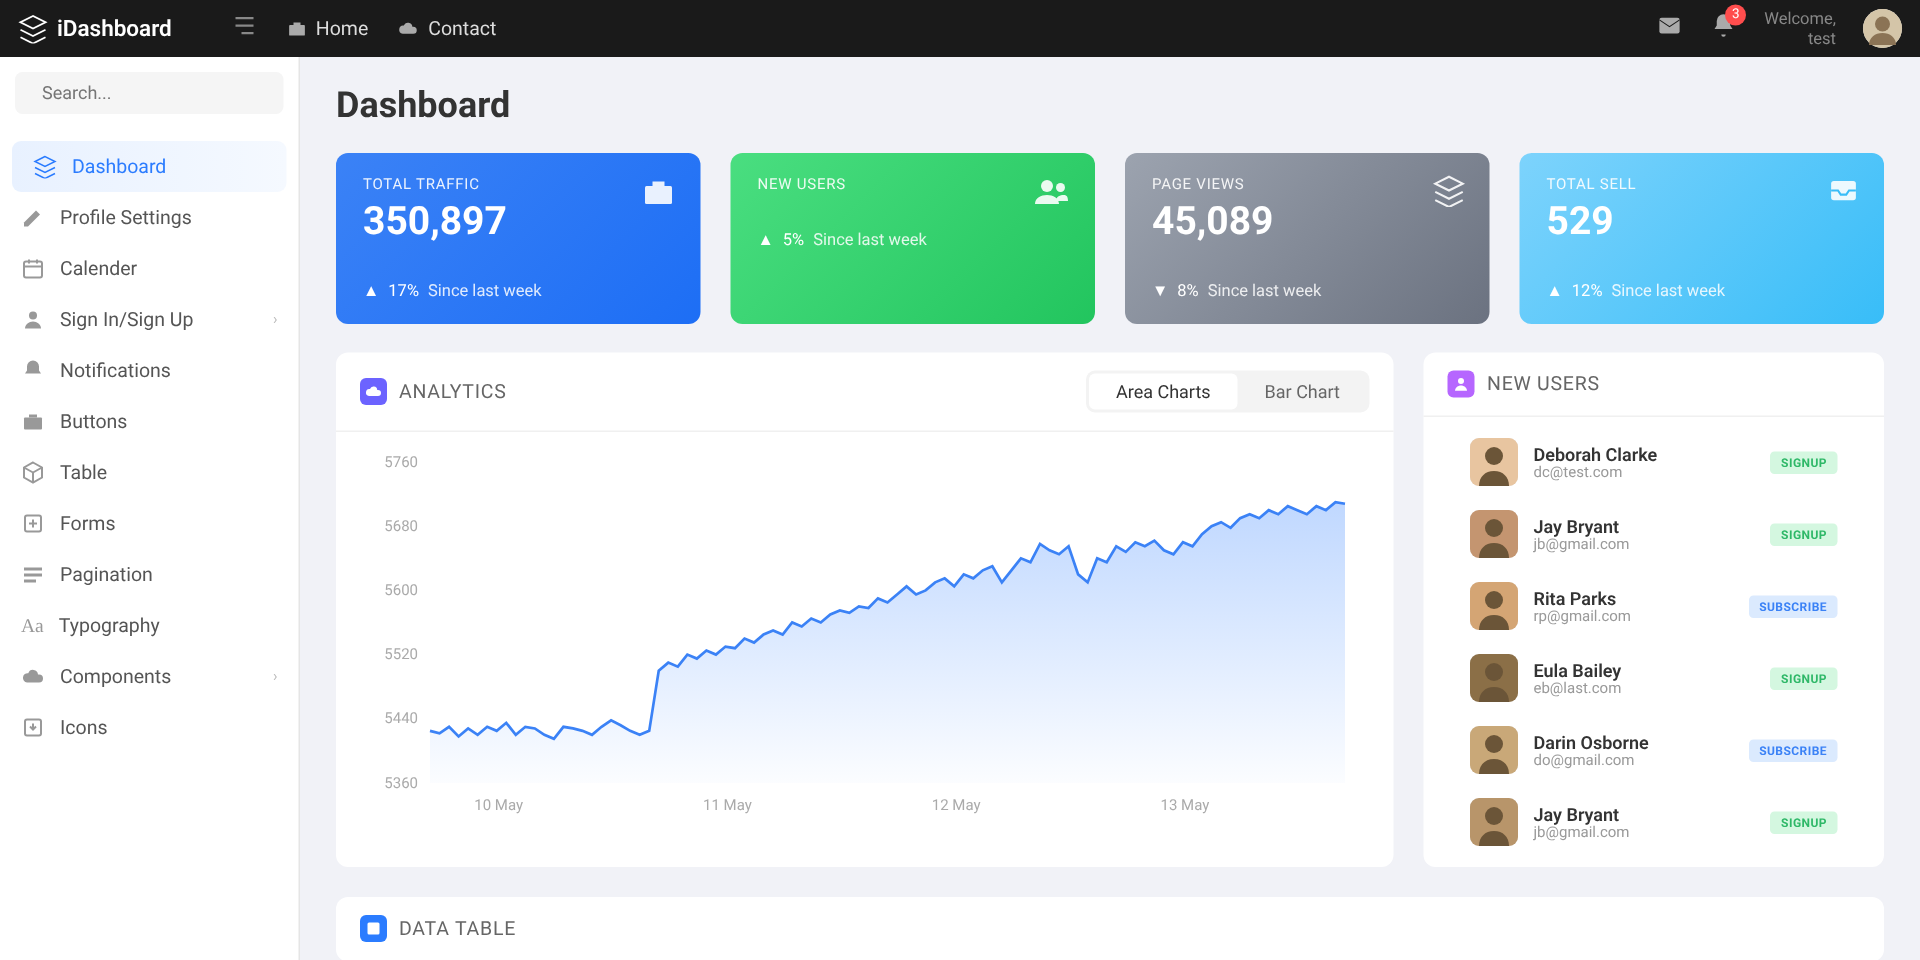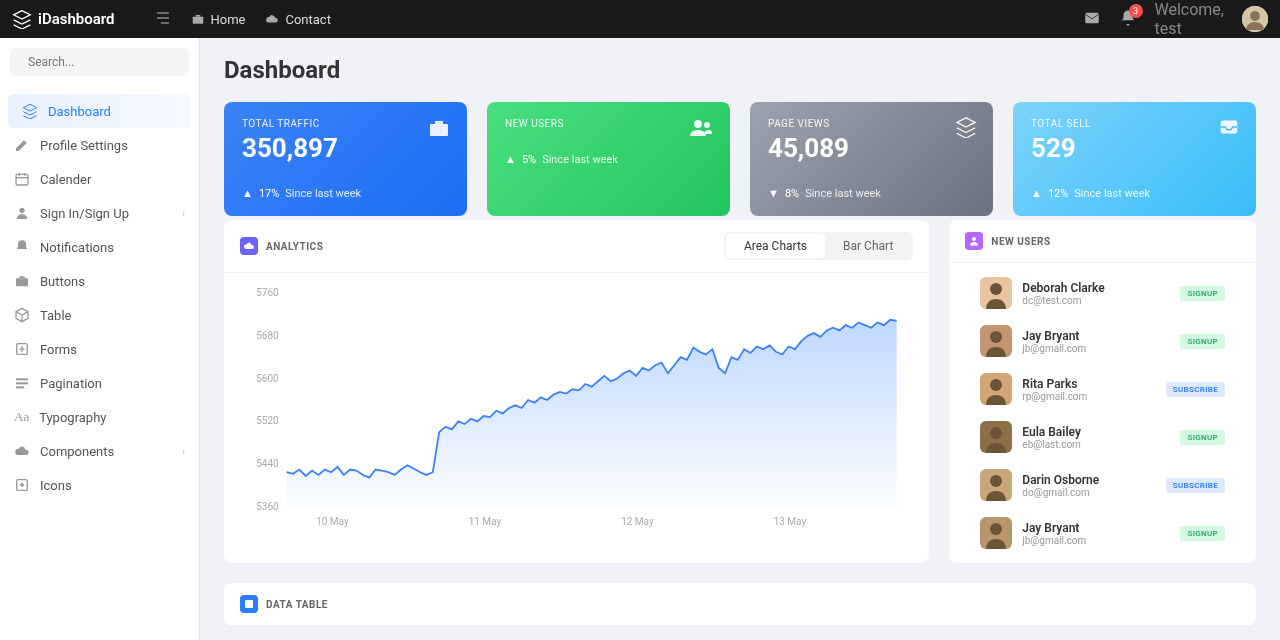--- a/index.html
+++ b/index.html
@@ -6,50 +6,50 @@
 body{background:#f1f2f7;color:#333;font-size:13px}
 .topbar{height:38px;background:#1a1a1a;display:flex;align-items:center;padding:0 12px;color:#fff}
 .logo{display:flex;align-items:center;font-weight:600;font-size:15px;gap:6px}
 .logo-icon{width:20px;height:20px;display:inline-block}
 .hamburger{margin-left:40px;color:#888;cursor:pointer}
 .topnav{display:flex;gap:20px;margin-left:20px}
 .topnav a{color:#ddd;text-decoration:none;font-size:13px;display:flex;align-items:center;gap:6px}
 .topright{margin-left:auto;display:flex;align-items:center;gap:18px}
 .notif{position:relative;color:#aaa}
 .badge{position:absolute;top:-5px;right:-6px;background:#ff4d4d;color:#fff;font-size:9px;border-radius:50%;width:14px;height:14px;display:flex;align-items:center;justify-content:center}
-.welcome{color:#888;font-size:16px;line-height:1.2}
+.welcome{color:#888;font-size:11px;text-align:right;line-height:1.2}
 .avatar-sm{width:26px;height:26px;border-radius:50%;background:#ddd}
 .layout{display:flex}
 .sidebar{width:200px;background:#fff;border-right:1px solid #e5e5e5;min-height:calc(100vh - 38px)}
 .search{padding:10px}
 .search-box{display:flex;align-items:center;background:#f5f5f5;border-radius:5px;padding:6px 10px;gap:8px;color:#999}
 .search-box input{border:none;background:transparent;outline:none;flex:1;font-size:12px}
 .nav{margin-top:8px}
 .nav-item{display:flex;align-items:center;gap:10px;padding:9px 14px;color:#555;cursor:pointer;font-size:13px}
 .nav-item.active{background:linear-gradient(90deg,#e8f1ff,#f5f9ff);color:#2b7cff;border-radius:6px;margin:0 8px}
 .nav-item svg{width:16px;height:16px;flex-shrink:0}
 .nav-item .chev{margin-left:auto;color:#bbb;font-size:10px}
 .main{flex:1;padding:18px 24px}
 h1{font-size:24px;font-weight:700;margin-bottom:18px}
-.stats{display:flex;gap:20px;margin-bottom:4px}
+.stats{display:flex;gap:20px;margin-bottom:19px}
 .stat{flex:1;border-radius:8px;padding:16px 18px;color:#fff;position:relative}
 .stat .label{font-size:10px;opacity:.9;letter-spacing:.5px}
 .stat .value{font-size:26px;font-weight:700;margin-top:4px}
 .stat .delta{margin-top:24px;font-size:11px;display:flex;align-items:center;gap:6px}
 .stat .delta .since{opacity:.85}
 .stat-icon{position:absolute;top:14px;right:16px;opacity:.9}
 .stat-blue{background:linear-gradient(135deg,#3b82f6,#1d6ef5)}
 .stat-green{background:linear-gradient(135deg,#4ade80,#22c55e)}
 .stat-gray{background:linear-gradient(135deg,#9ca3af,#6b7280)}
 .stat-cyan{background:linear-gradient(135deg,#7dd3fc,#38bdf8)}
 .row{display:flex;gap:20px}
 .panel{background:#fff;border-radius:8px}
 .panel-header{padding:12px 16px;border-bottom:1px solid #f0f0f0;display:flex;align-items:center;gap:8px}
 .panel-ico{width:18px;height:18px;border-radius:4px;display:flex;align-items:center;justify-content:center;color:#fff}
-.panel-title{font-size:10px;font-weight:700;color:#666;letter-spacing:.5px}
+.panel-title{font-size:13px;font-weight:400;color:#666;letter-spacing:.5px}
 .tabs{margin-left:auto;background:#f3f3f3;border-radius:6px;padding:2px;display:flex}
 .tab{padding:5px 18px;font-size:12px;color:#666;cursor:pointer;border-radius:4px}
 .tab.active{background:#fff;color:#333}
 .analytics{flex:2.3}
 .chart{padding:10px 16px 8px}
 .chart svg{width:100%;height:250px}
 .axis text{fill:#aaa;font-size:10px}
 .newusers{flex:1}
 .user-list{padding:6px 31px}
 .user-row{display:flex;align-items:center;gap:10px;padding:8px 0}

